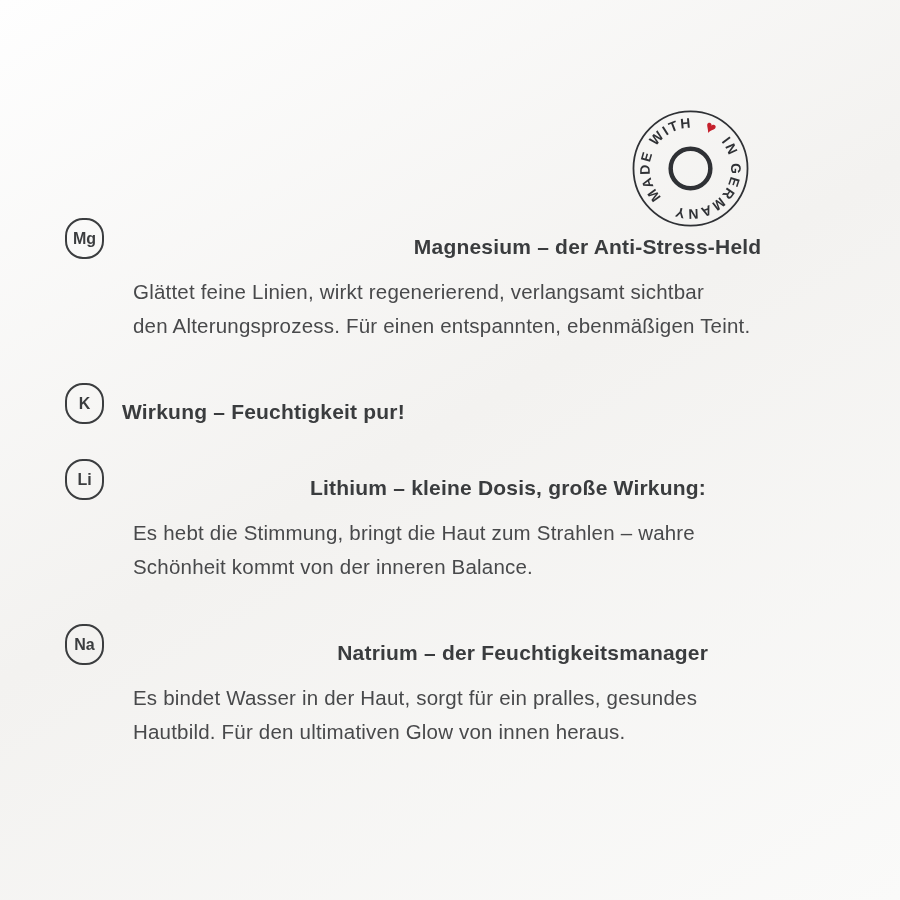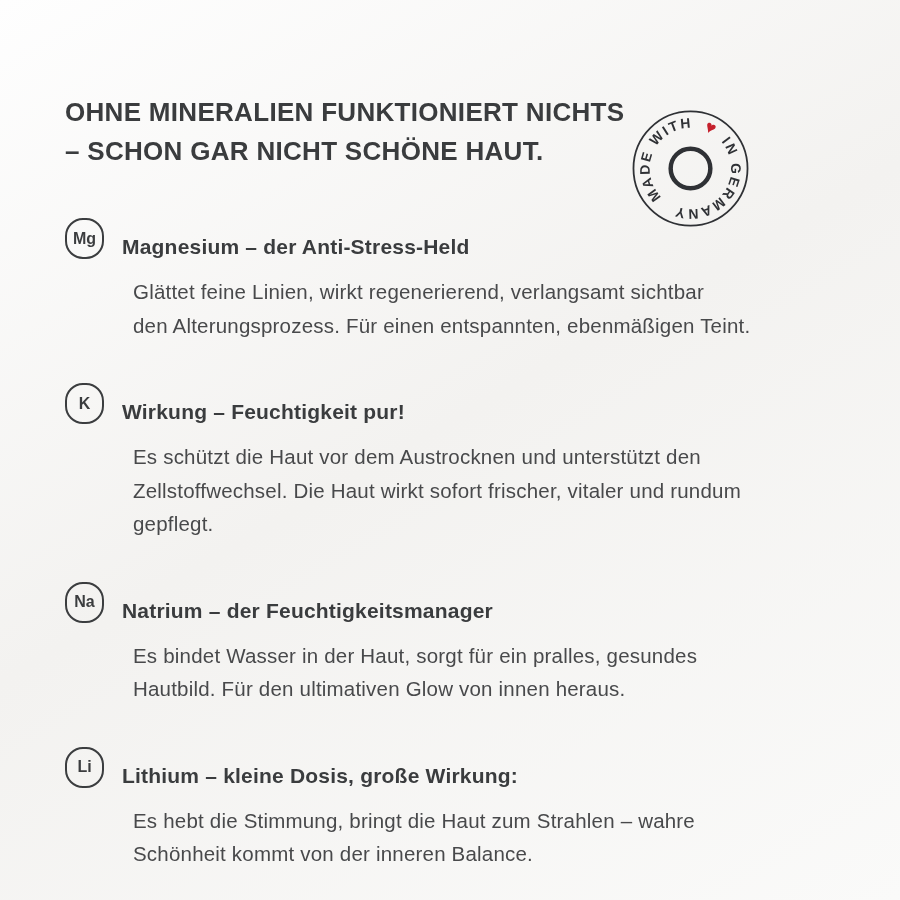--- a/index.html
+++ b/index.html
@@ -73,38 +73,37 @@
     background: transparent;
   }
   .sec-text { padding-top: 12px; }
   .sec-title {
     margin: 0;
     font-size: 21px;
     font-weight: 700;
     line-height: 34px;
     letter-spacing: 0.2px;
     color: #3a3c3e;
+    text-align: right;
   }
   .sec-body {
     margin: 11px;
     font-size: 20.5px;
     font-weight: 400;
     line-height: 33.5px;
     letter-spacing: 0.2px;
     color: #48494b;
     white-space: pre-line;
   }
 </style>
 </head>
 <body>
 
 <div class="page">
 
-  <h1 class="heading">OHNE MINERALIEN FUNKTIONIERT NICHTS
-– SCHON GAR NICHT SCHÖNE HAUT.</h1>
 
   <div class="stamp">
     <svg viewBox="0 0 120 120">
       <defs>
         <path id="stamp-text-circle" d="M 31 89 A 41 41 0 1 1 89 31 A 41 41 0 1 1 31 89" fill="none"></path>
       </defs>
       <circle cx="60" cy="60" r="57.5" fill="none" stroke="#2f3135" stroke-width="1.8"></circle>
       <circle cx="60" cy="60" r="20" fill="none" stroke="#2f3135" stroke-width="4.5"></circle>
       <text class="stamp-text">
         <textPath href="#stamp-text-circle" startOffset="0">
@@ -124,38 +123,35 @@
         <p class="sec-title">Magnesium – der Anti-Stress-Held</p>
         <p class="sec-body">Glättet feine Linien, wirkt regenerierend, verlangsamt sichtbar
 den Alterungsprozess. Für einen entspannten, ebenmäßigen Teint.</p>
       </div>
     </div>
 
     <div class="section">
       <div class="el-badge">K</div>
       <div class="sec-text">
         <p class="sec-title">Wirkung – Feuchtigkeit pur!</p>
-        <p class="sec-body">Es schützt die Haut vor dem Austrocknen und unterstützt den
-Zellstoffwechsel. Die Haut wirkt sofort frischer, vitaler und rundum
-gepflegt.</p>
+      </div>
+    </div>
+
+    <div class="section">
+      <div class="el-badge">Li</div>
+      <div class="sec-text">
+        <p class="sec-title">Lithium – kleine Dosis, große Wirkung:</p>
+        <p class="sec-body">Es hebt die Stimmung, bringt die Haut zum Strahlen – wahre
+Schönheit kommt von der inneren Balance.</p>
       </div>
     </div>
 
     <div class="section">
       <div class="el-badge">Na</div>
       <div class="sec-text">
         <p class="sec-title">Natrium – der Feuchtigkeitsmanager</p>
         <p class="sec-body">Es bindet Wasser in der Haut, sorgt für ein pralles, gesundes
 Hautbild. Für den ultimativen Glow von innen heraus.</p>
       </div>
     </div>
 
-    <div class="section">
-      <div class="el-badge">Li</div>
-      <div class="sec-text">
-        <p class="sec-title">Lithium – kleine Dosis, große Wirkung:</p>
-        <p class="sec-body">Es hebt die Stimmung, bringt die Haut zum Strahlen – wahre
-Schönheit kommt von der inneren Balance.</p>
-      </div>
-    </div>
-
   </div>
 </div>
 
 </body></html>

